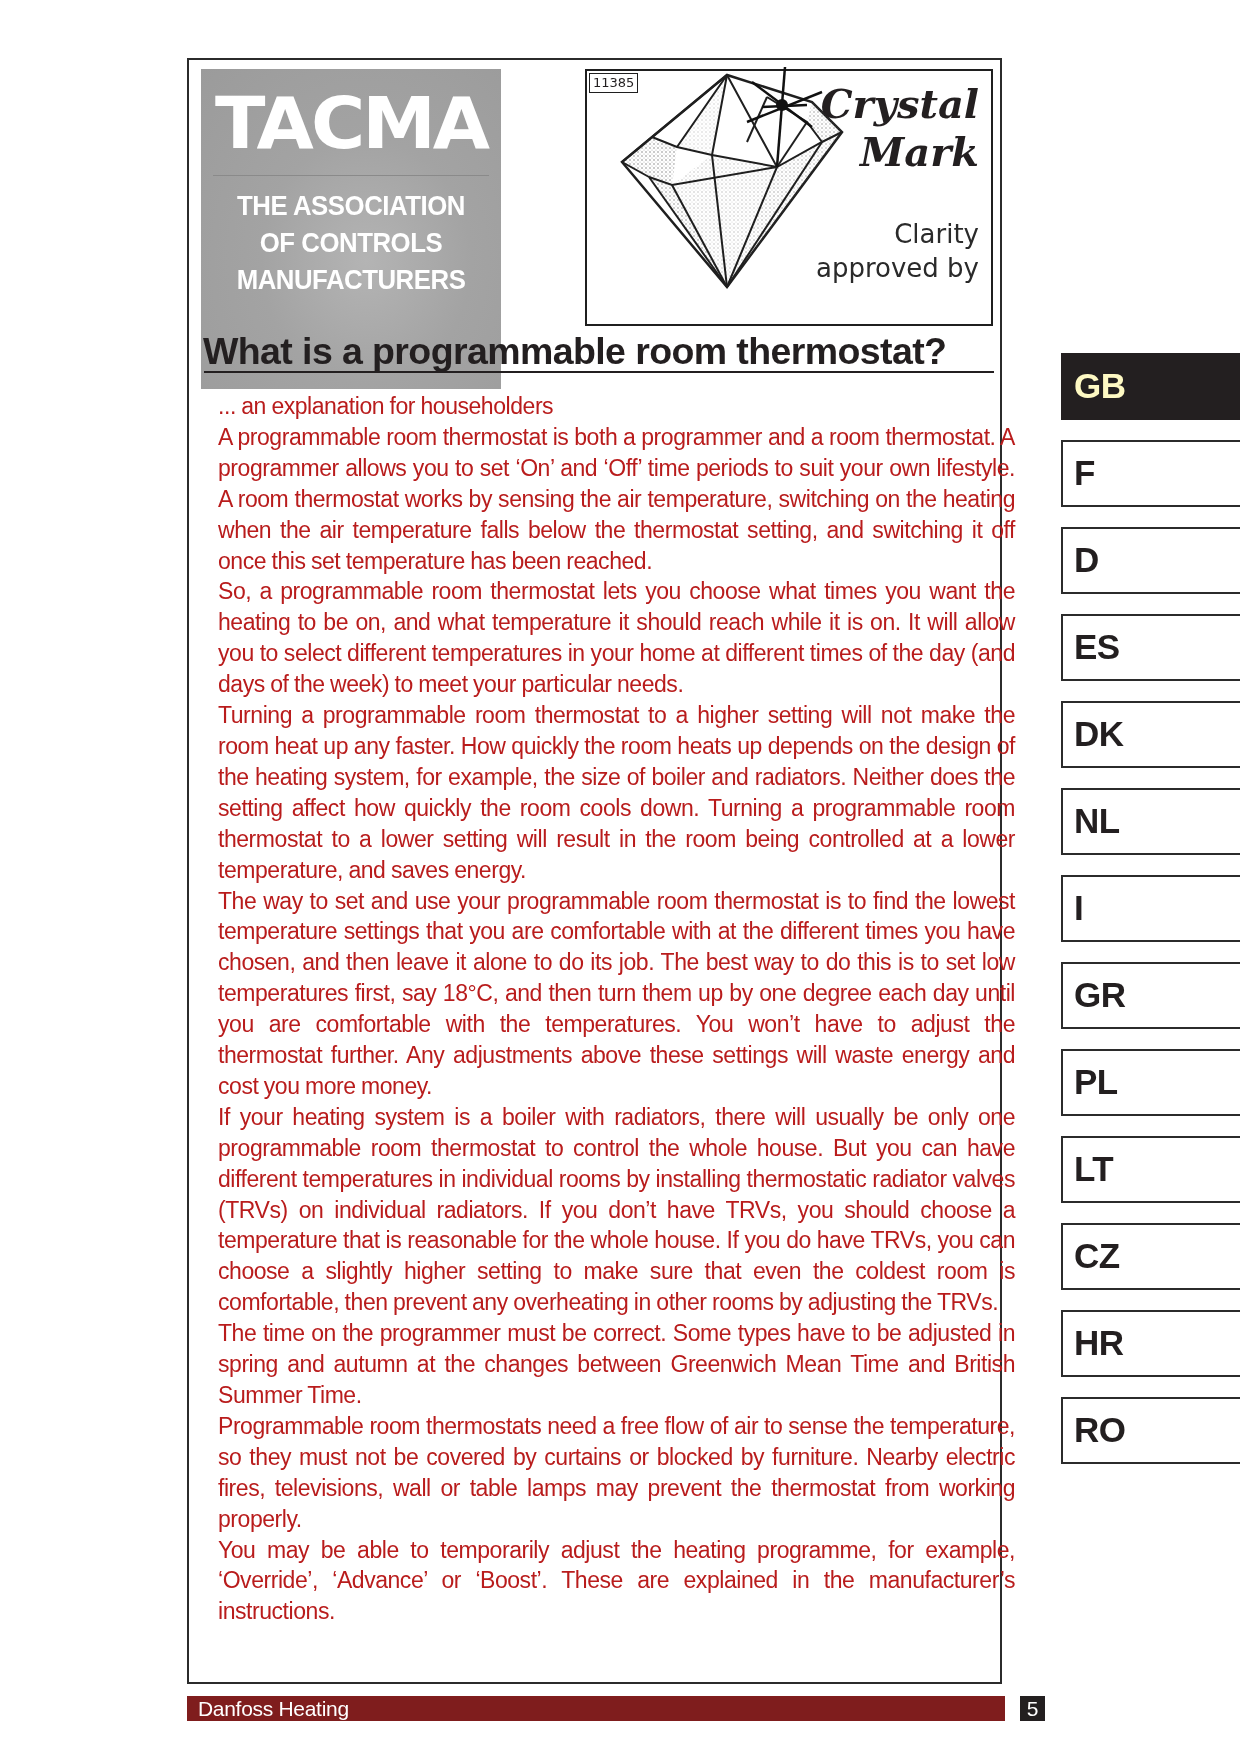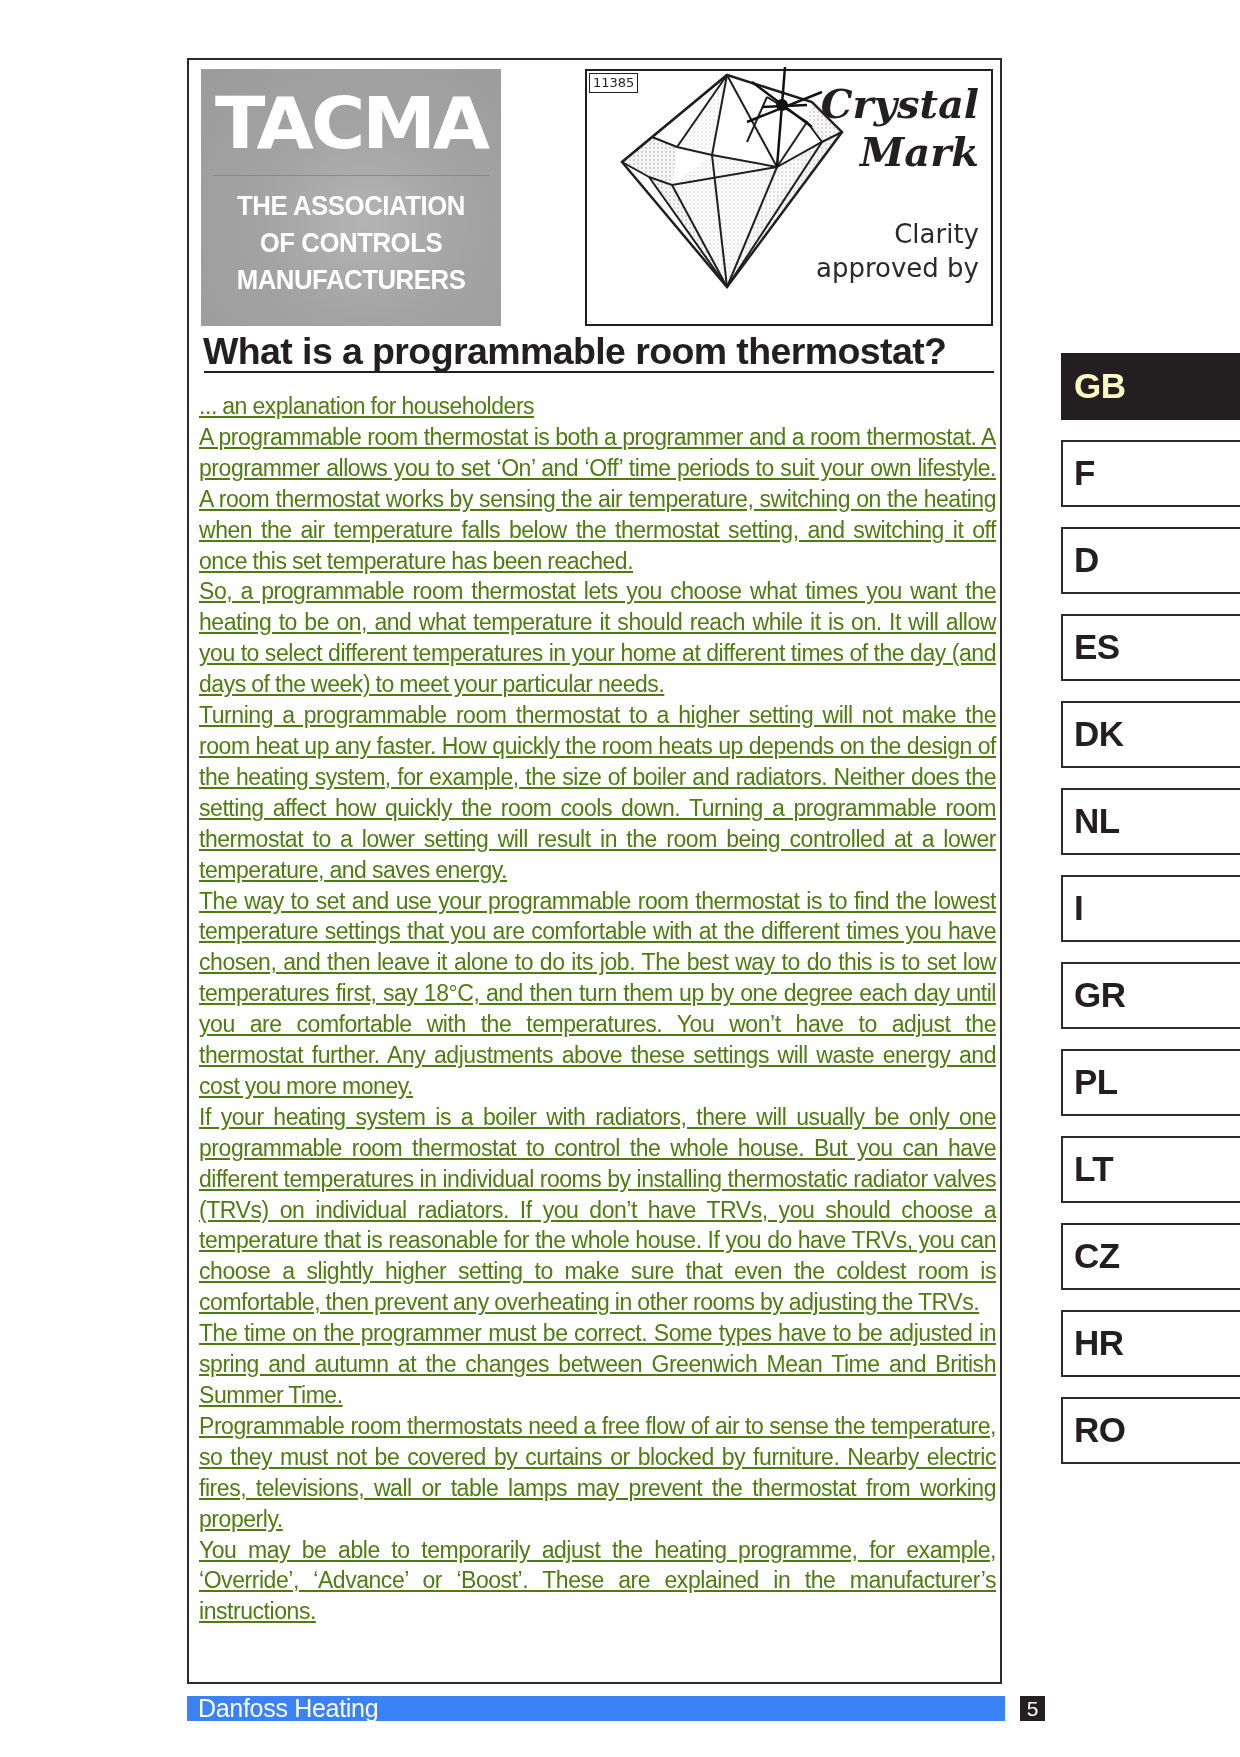--- a/index.html
+++ b/index.html
@@ -3,21 +3,21 @@
 <meta charset="utf-8">
 <style>
   html, body { margin: 0; padding: 0; background: #ffffff; }
   body { width: 1240px; height: 1757px; position: relative; overflow: hidden;
          font-family: "Liberation Sans", sans-serif; color: #231f20; }
 
   .frame { position: absolute; left: 187px; top: 58px; width: 815px; height: 1626px;
            border: 2px solid #2b2b2b; box-sizing: border-box; }
 
   
-  .tacma { position: absolute; left: 201px; top: 69px; width: 300px; height: 257px;
+  .tacma { position: absolute; left: 201px; top: 69px; width: 300px; height: 320px;
            background: radial-gradient(ellipse at 55% 60%, #b4b4b4 0%, #a3a3a3 45%, #9b9b9b 100%);
            color: #ffffff; text-align: center; }
   .tacma .brand { position: absolute; left: 0; right: 0; top: 14px; font-size: 74px; font-weight: 900;
                   letter-spacing: -3px; line-height: 80px; font-family: "DejaVu Sans", sans-serif; transform: scaleY(0.95); }
   .tacma .rule { position: absolute; left: 12px; right: 12px; top: 106px; height: 1px; background: #8a8a8a; }
   .tacma .sub { position: absolute; left: 0; right: 0; top: 118px; font-size: 28px; font-weight: bold;
                 line-height: 37px; font-family: "Liberation Sans Narrow", "Liberation Sans", sans-serif;
                 letter-spacing: -0.5px; transform: scaleX(0.92); }
 
   
@@ -35,36 +35,36 @@
   .crystal .cl1 { top: 148px; }
   .crystal .cl2 { top: 182px; }
   .crystal .cl3 { top: 216px; font-size: 25.5px; letter-spacing: 0.4px; }
 
   
   .title { position: absolute; left: 203px; top: 327px; width: 792px; font-size: 37.5px; font-weight: bold;
            line-height: 48px; letter-spacing: -0.6px; white-space: nowrap; color: #231f20; }
   .title-rule { position: absolute; left: 204px; top: 371px; width: 790px; height: 2px; background: #231f20; }
 
   
-  .body { position: absolute; left: 199px; top: 391px; width: 797px; font-size: 23px; line-height: 30.9px;
-          text-align: justify; letter-spacing: -0.45px; word-spacing: -0.5px; color: #4d7c0f;
-          font-family: "Liberation Sans Narrow", "Liberation Sans", sans-serif; text-decoration: underline; }
+  .body { position: absolute; left: 218px; top: 391px; width: 797px; font-size: 23px; line-height: 30.9px;
+          text-align: justify; letter-spacing: -0.45px; word-spacing: -0.5px; color: #b91c1c;
+          font-family: "Liberation Sans Narrow", "Liberation Sans", sans-serif; }
   .body p { margin: 0; }
   .body p.subtitle { text-align: left; }
 
   
   .tab { position: absolute; left: 1061px; width: 179px; height: 67px; box-sizing: border-box;
          border-top: 2px solid #2b2b2b; border-left: 2px solid #2b2b2b; border-bottom: 2px solid #2b2b2b;
          font-size: 35px; font-weight: bold; line-height: 62px; padding-left: 11px; color: #231f20;
          letter-spacing: -0.5px; cursor: pointer; }
   .tab.active { background: #231f20; color: #fef9c3; border-color: #231f20; }
 
   
-  .footer-bar { position: absolute; left: 187px; top: 1696px; width: 818px; height: 25px; background: #3b82f6;
-                color: #ffffff; font-size: 25px; line-height: 25px; padding-left: 11px; box-sizing: border-box;
+  .footer-bar { position: absolute; left: 187px; top: 1696px; width: 818px; height: 25px; background: #7f1d1d;
+                color: #ffffff; font-size: 21px; line-height: 25px; padding-left: 11px; box-sizing: border-box;
                 font-family: "Liberation Sans Narrow", "Liberation Sans", sans-serif; letter-spacing: -0.3px; }
   .page-num { position: absolute; left: 1020px; top: 1696px; width: 25px; height: 25px; background: #231f20;
               color: #ffffff; font-size: 21px; line-height: 25px; text-align: center; }
 </style>
 </head>
 <body>
 
 <div class="frame"></div>
 
 <div class="tacma">

